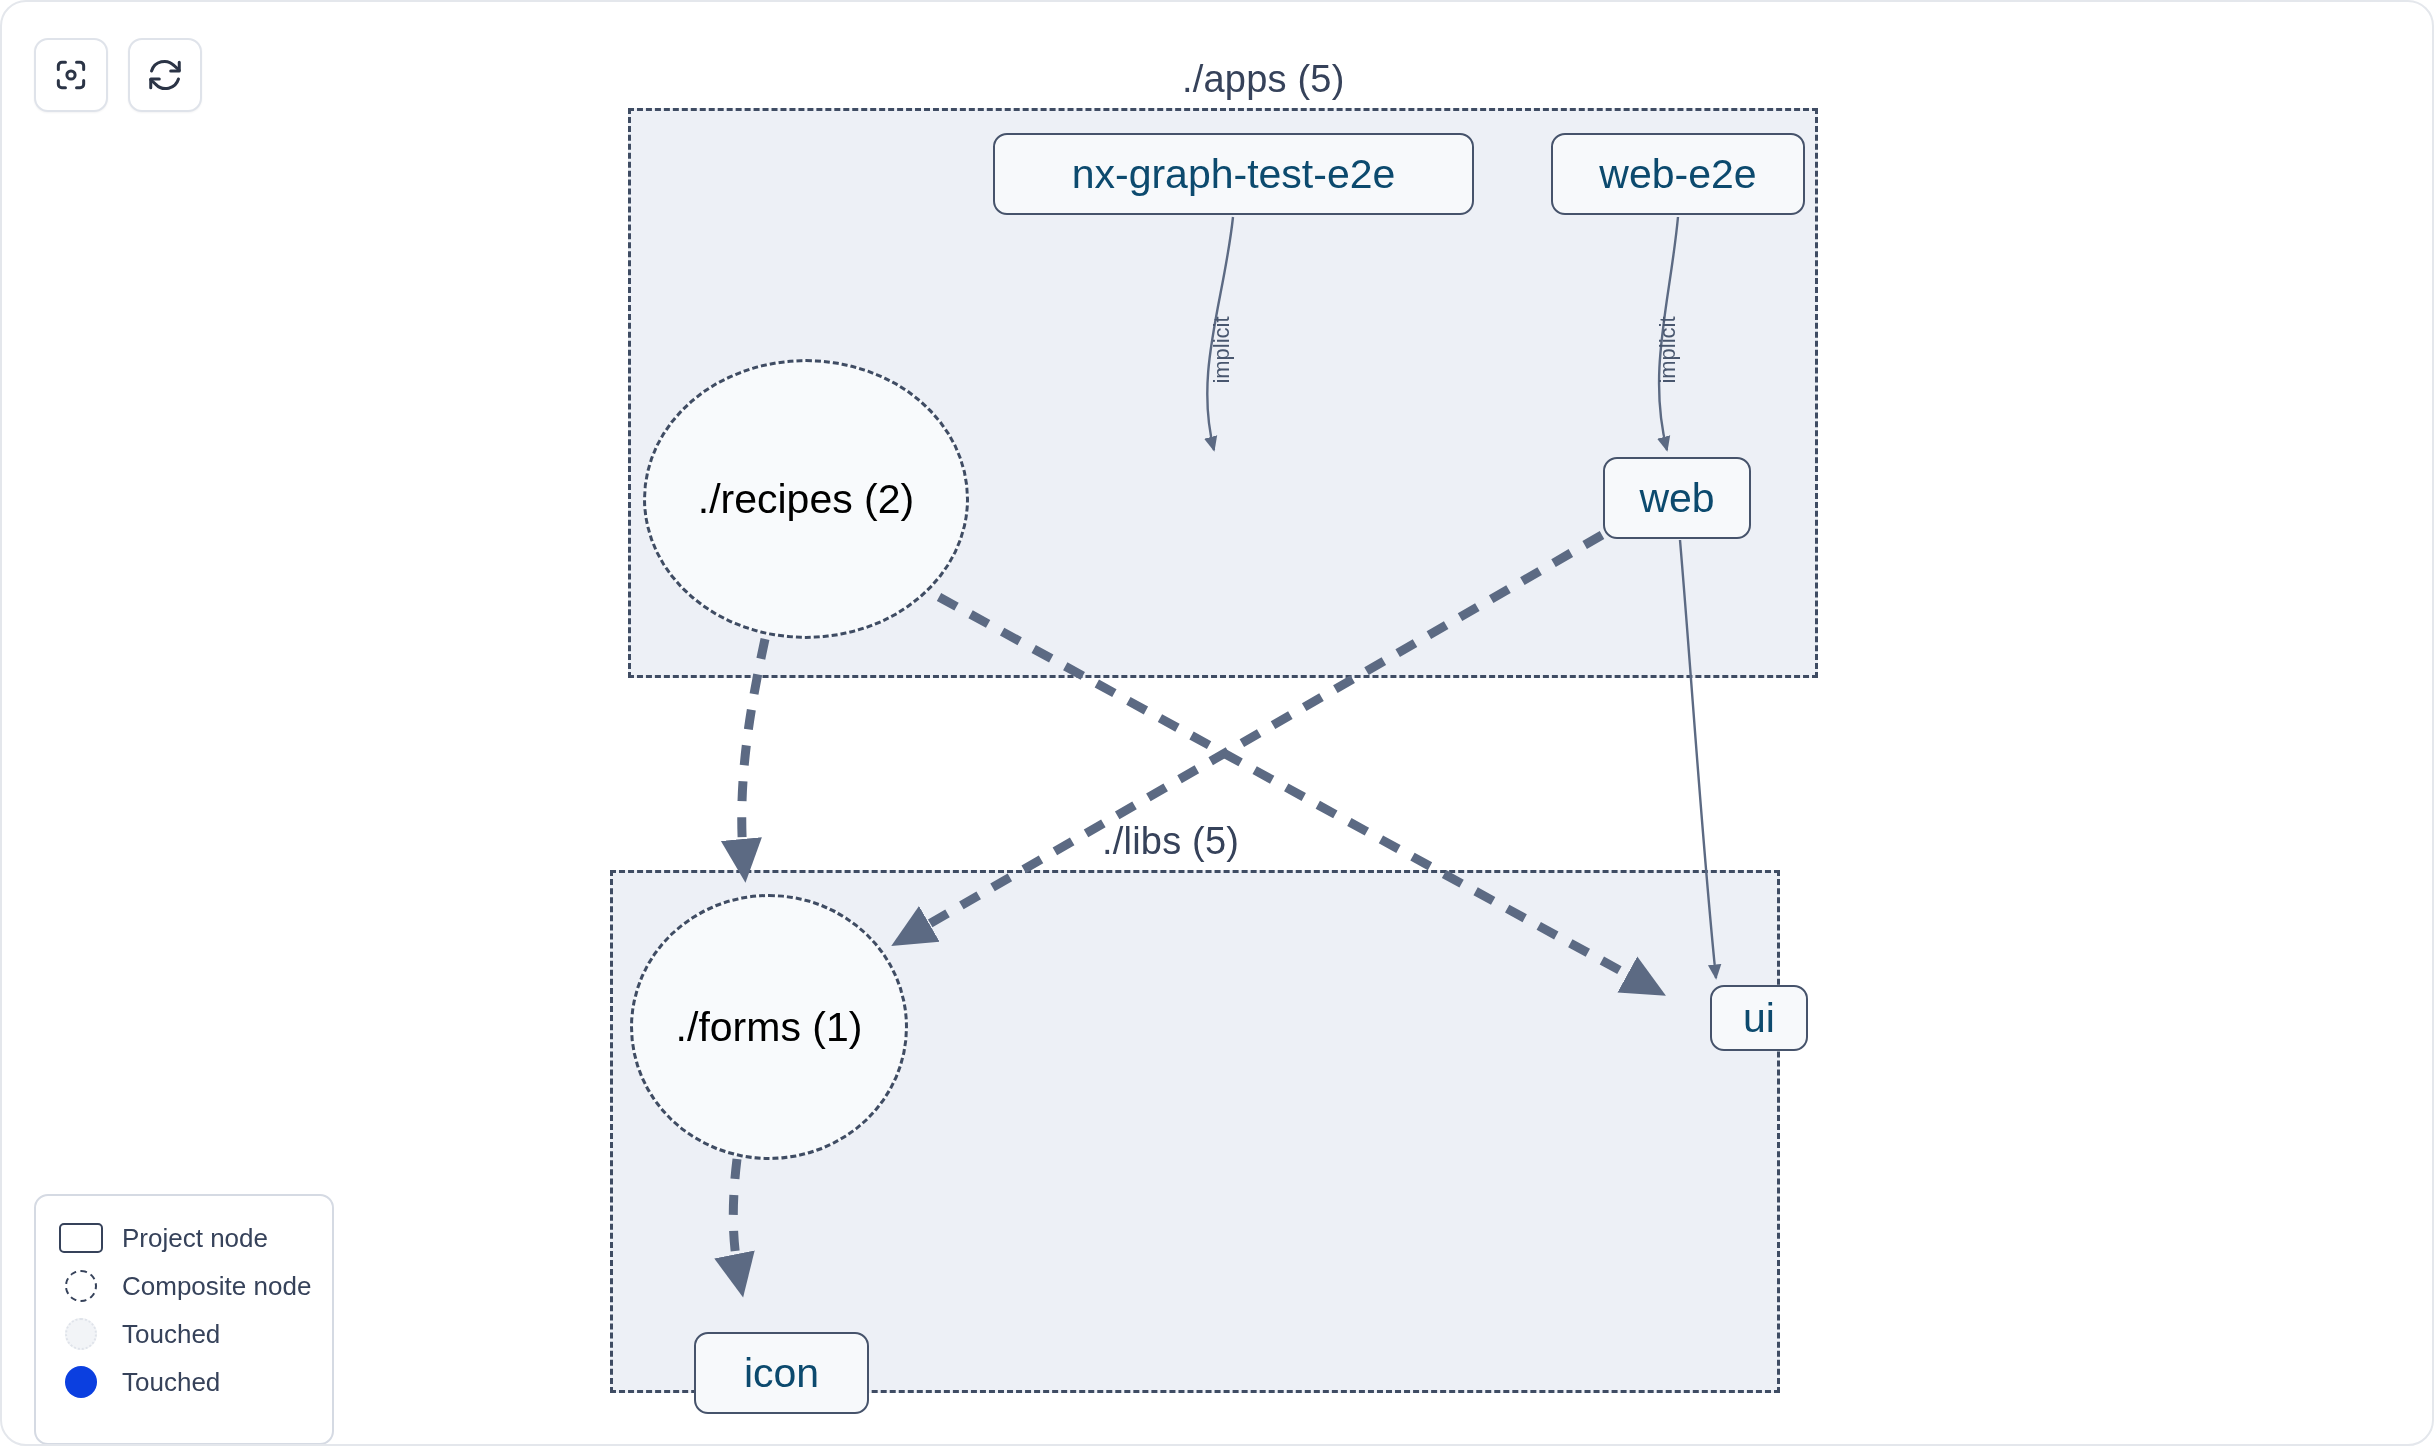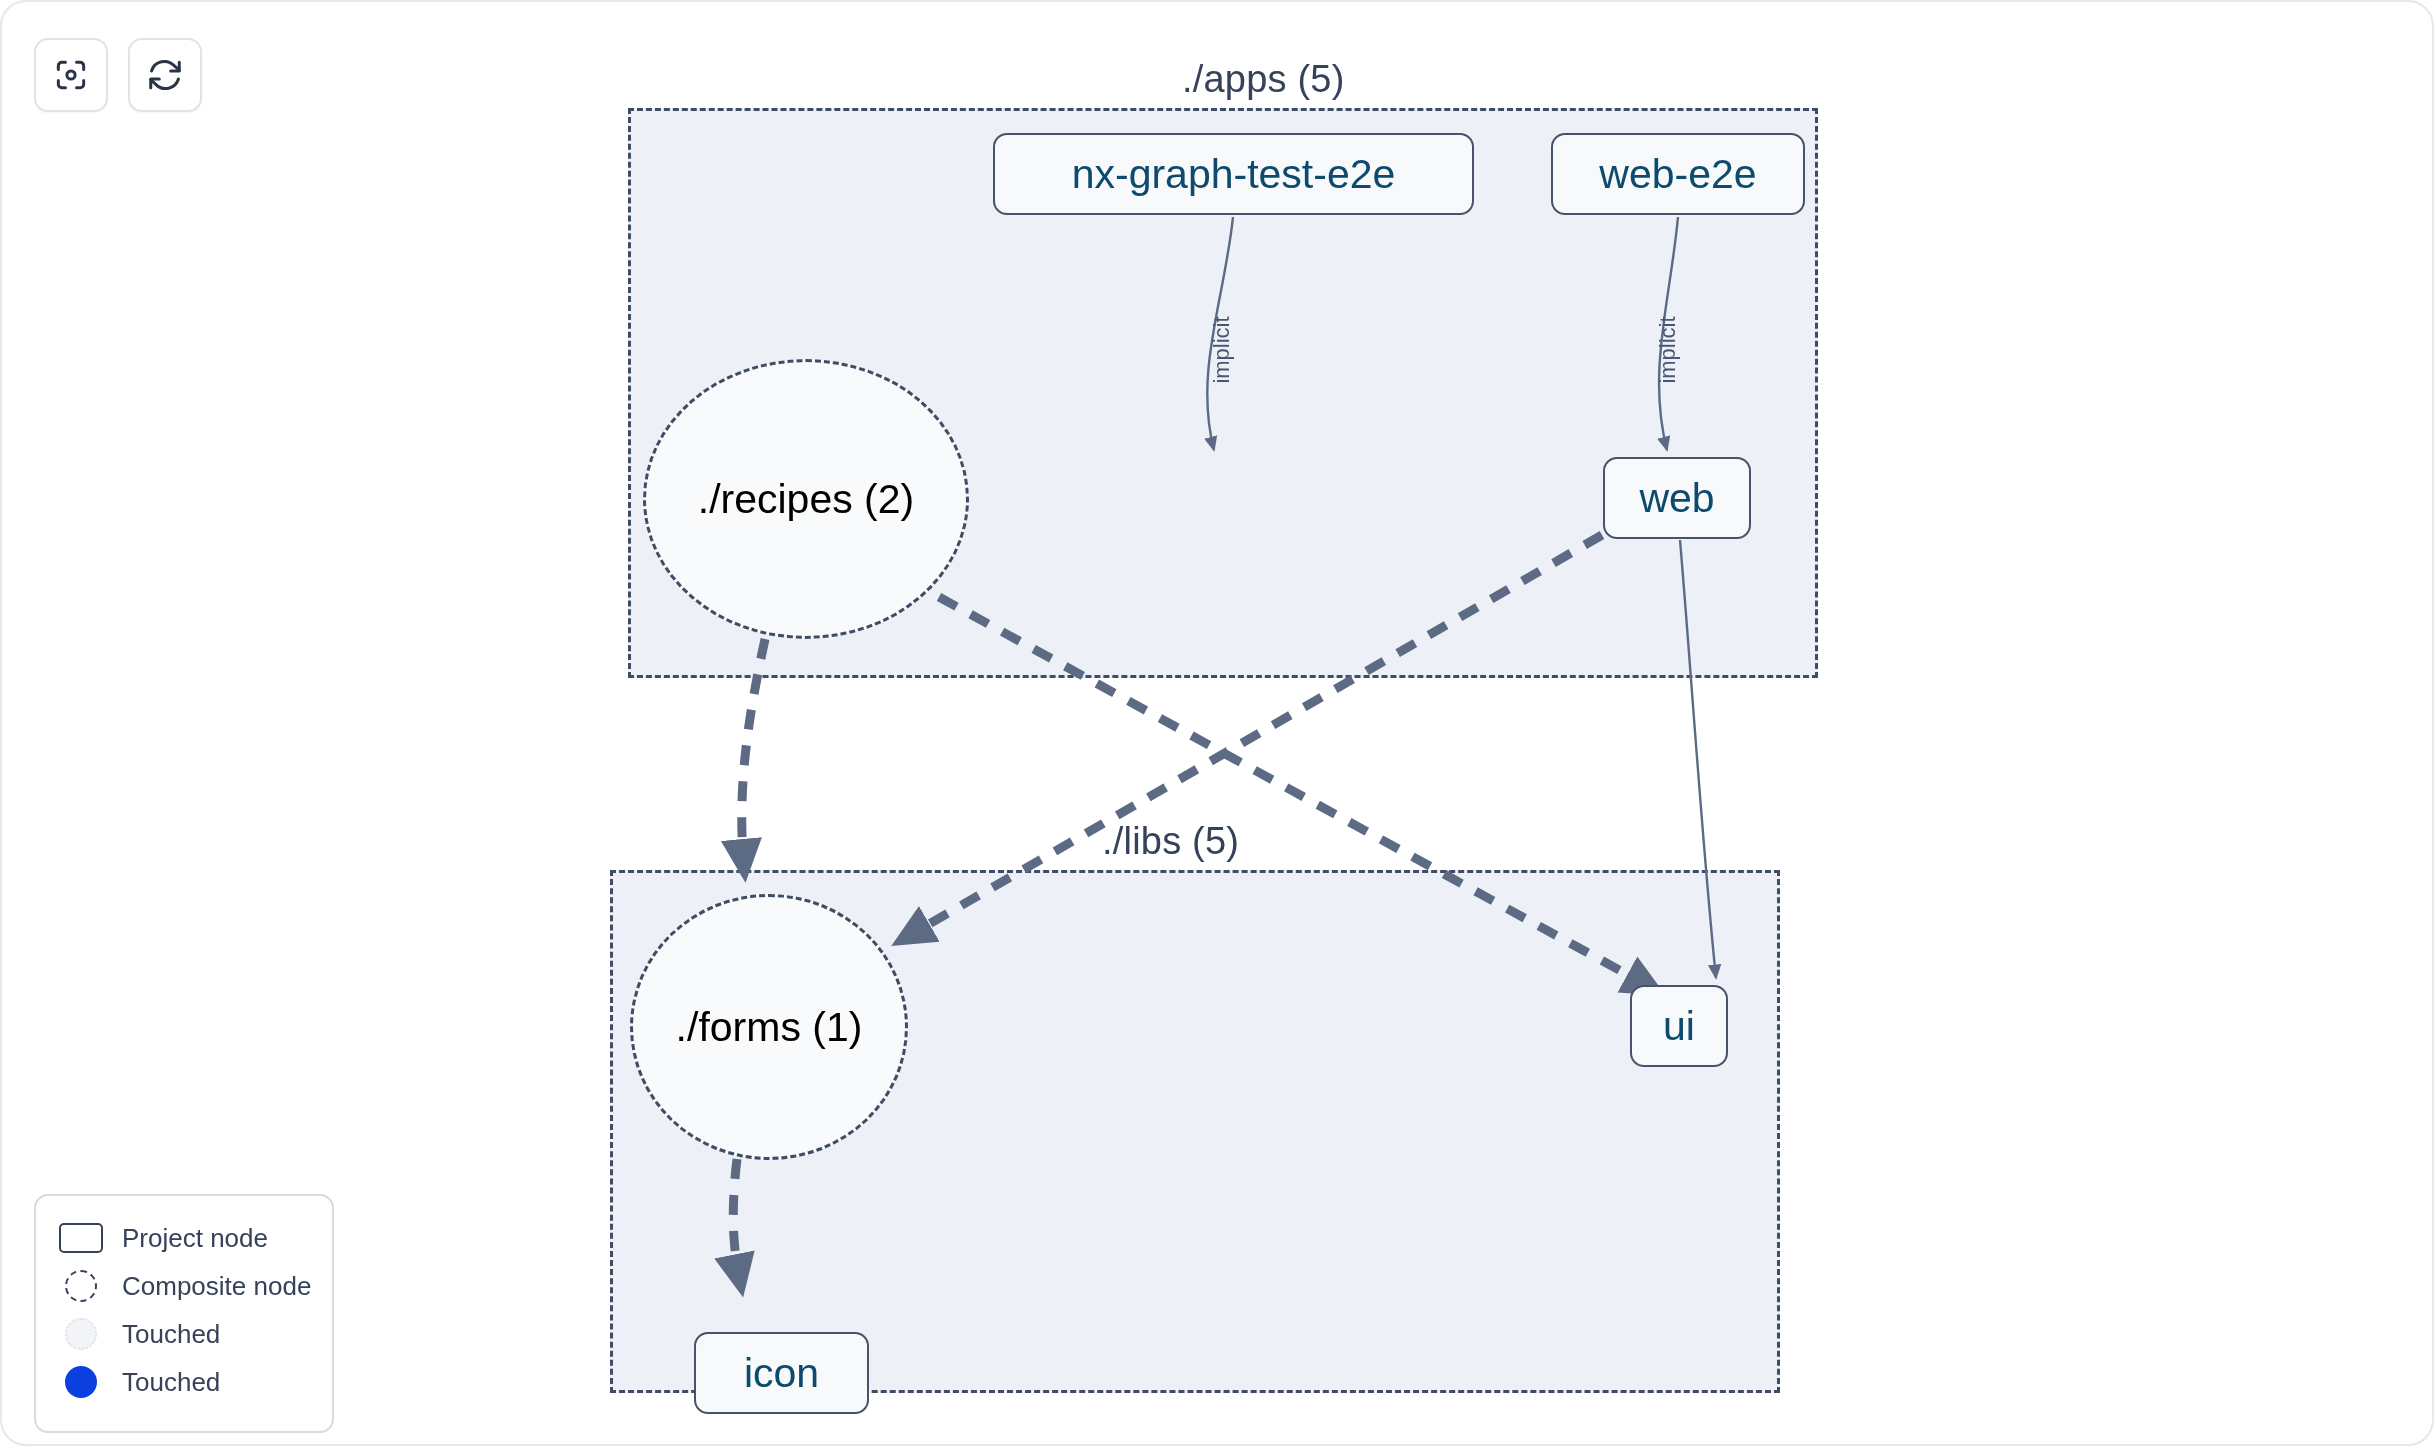--- a/index.html
+++ b/index.html
@@ -136,21 +136,21 @@
 
   
   #legend {
     position: absolute;
     left: 32px;
     top: 1192px;
     width: 300px;
     border: 2px solid #d5dae3;
     border-radius: 14px;
     background: #ffffff;
-    padding: 18px 22px 25px 22px;
+    padding: 18px 22px 37px 22px;
     box-sizing: border-box;
     z-index: 45;
   }
   .legend-row {
     display: flex;
     align-items: center;
     height: 48px;
     gap: 18px;
   }
   .legend-text {
@@ -264,21 +264,21 @@
 
     <div class="proj-node" style="left:1549px; top:131px; width:254px; height:82px;">
       <span>web-e2e</span>
     </div>
 
 
     <div class="proj-node" style="left:1601px; top:455px; width:148px; height:82px;">
       <span>web</span>
     </div>
 
-    <div class="proj-node" style="left:1628px; top:983px; width:98px; height:82px;">
+    <div class="proj-node" style="left:1708px; top:983px; width:98px; height:66px;">
       <span>ui</span>
     </div>
 
     <div class="proj-node" style="left:692px; top:1330px; width:175px; height:82px;">
       <span>icon</span>
     </div>
 
   </div>
 
   <div id="legend">

